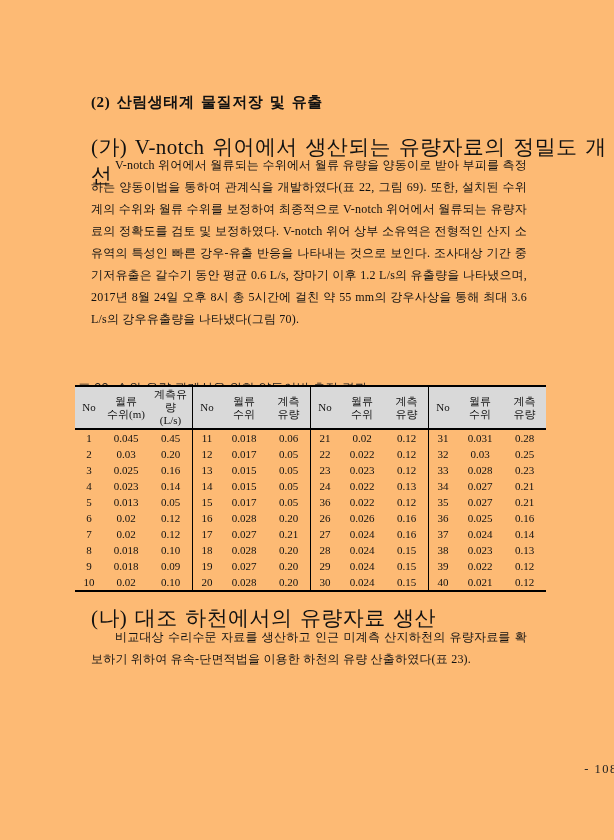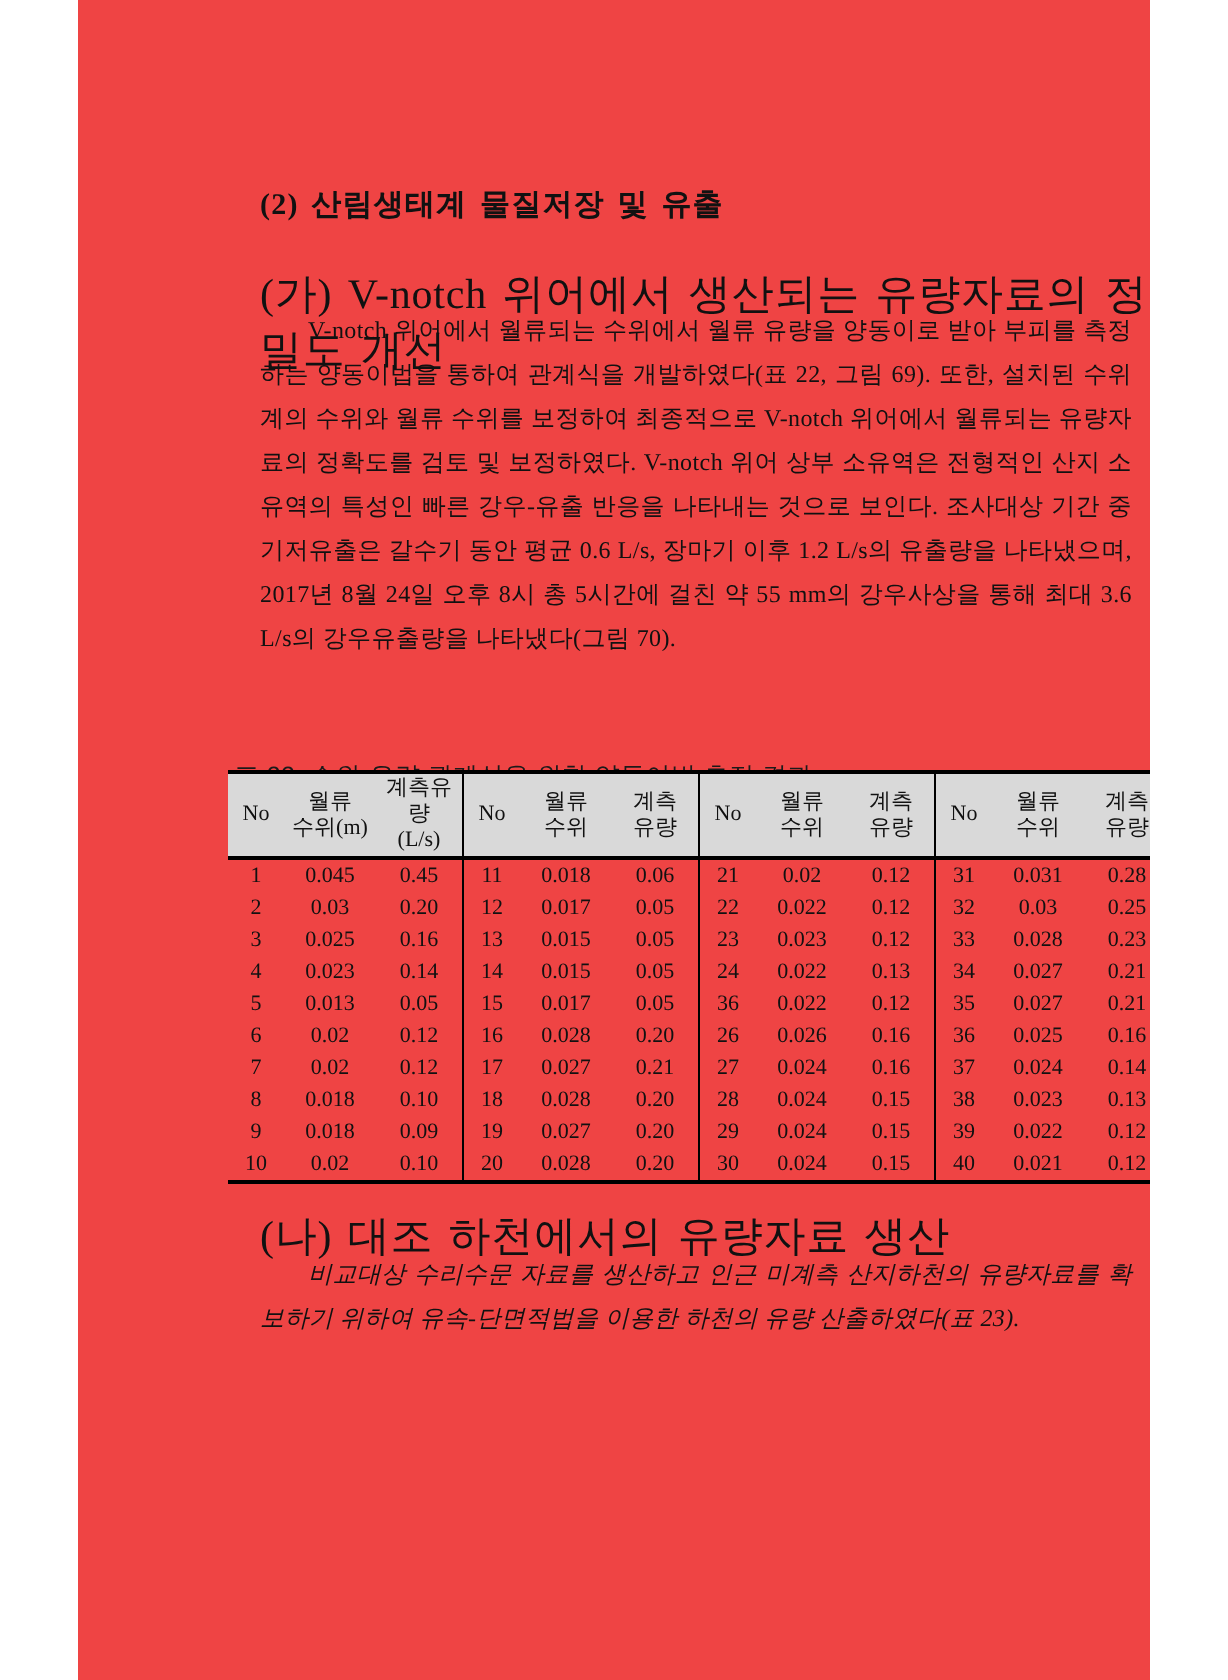--- a/index.html
+++ b/index.html
@@ -1,19 +1,19 @@
 <!DOCTYPE html>
 <html><head>
 <meta charset="utf-8">
 <style>
   html,body { margin:0; padding:0; background:#ffffff; }
   .page {
     position:relative;
-    width:536px; height:840px;
-    background:#ef4444;
+    width:614px; height:840px;
+    background:#fdba74;
     font-family:"Liberation Serif","DejaVu Serif",serif;
     color:#111111;
     overflow:hidden;
     margin:0 auto;
   }
   .sec2-title {
     position:absolute; top:93px; left:91px;
     font-size:15px; font-weight:bold; letter-spacing:0.6px;
     word-spacing:2px;
   }
@@ -23,21 +23,21 @@
   }
   .ga-title { top:133px; }
   .na-title { top:604px; }
   .body-para {
     position:absolute; left:91px; width:436px;
     font-size:12px; line-height:22px;
     text-align:justify; text-indent:24px;
     letter-spacing:0.2px;
   }
   .ga-body { top:154px; }
-  .na-body { top:626px;font-style:italic; }
+  .na-body { top:626px; }
   .tbl-caption {
     position:absolute; top:360px; left:78px;
     font-family:"Liberation Sans","DejaVu Sans",sans-serif;
     font-size:12.5px; color:#1a1a1a; letter-spacing:0.2px;margin-top:20px;
   }
   .tbl-wrap { position:absolute; top:385px; left:75px; width:470px; }
   table.measure {
     border-collapse:collapse; table-layout:fixed; width:470px;
     font-size:11px; color:#111;
     border-top:2px solid #000; border-bottom:2px solid #000;

